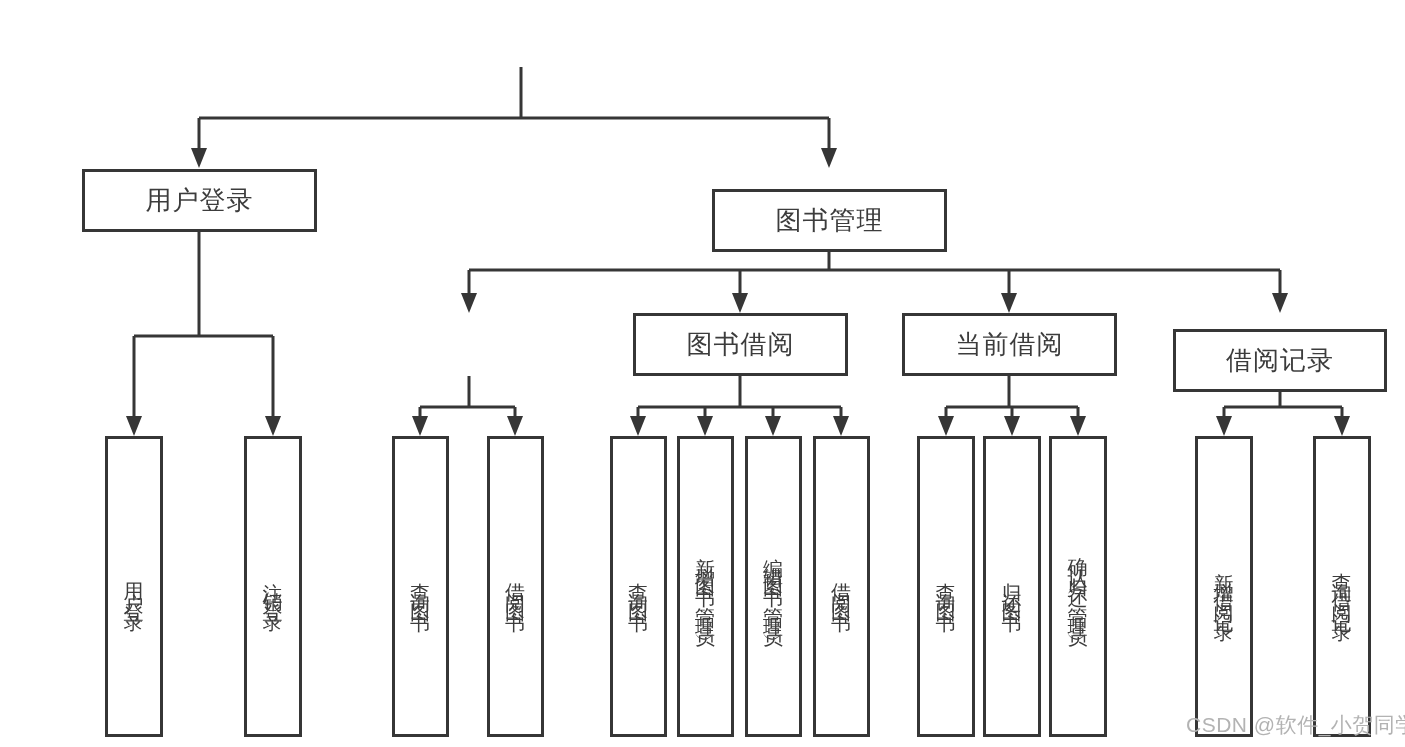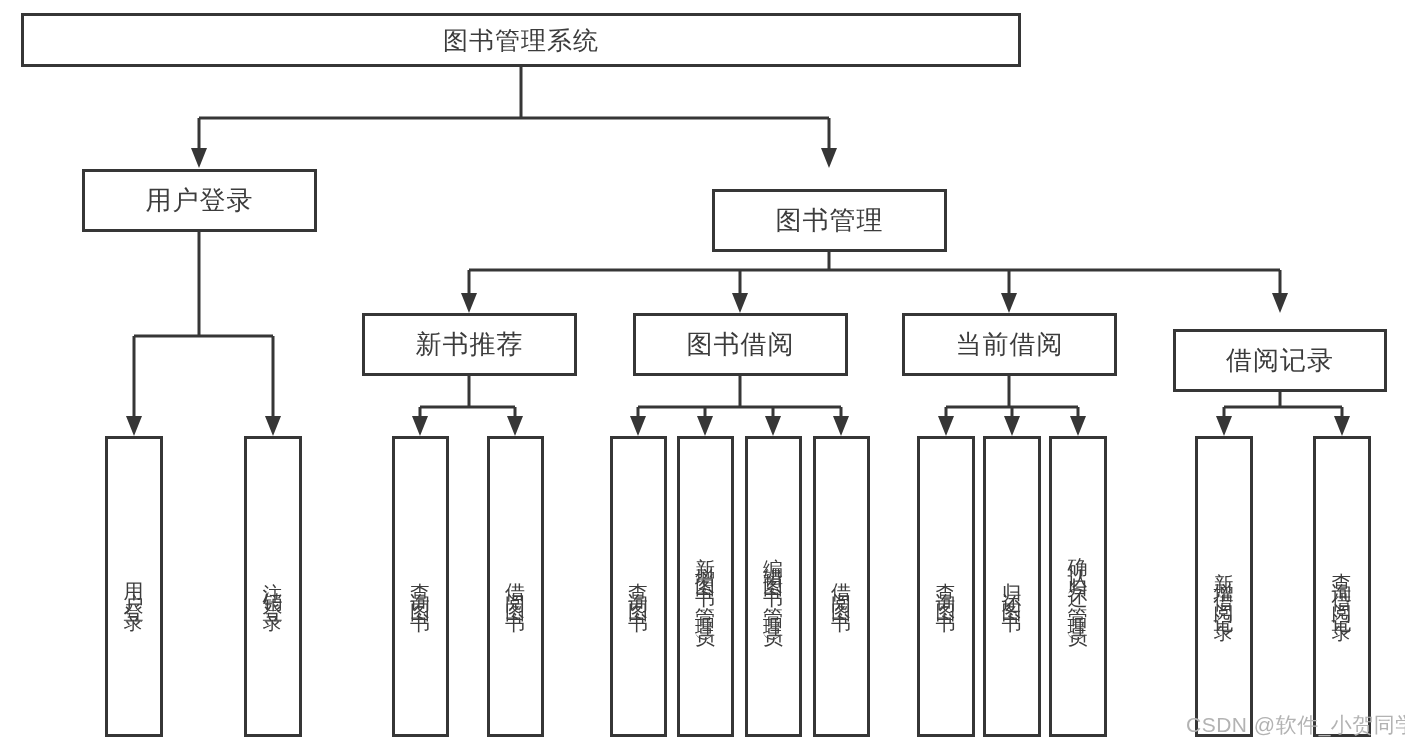--- a/index.html
+++ b/index.html
@@ -104,26 +104,24 @@
       <polygon points="765,416 781,416 773,436"></polygon>
       <polygon points="833,416 849,416 841,436"></polygon>
       <polygon points="938,416 954,416 946,436"></polygon>
       <polygon points="1004,416 1020,416 1012,436"></polygon>
       <polygon points="1070,416 1086,416 1078,436"></polygon>
       <polygon points="1216,416 1232,416 1224,436"></polygon>
       <polygon points="1334,416 1350,416 1342,436"></polygon>
     </g>
   </svg>
 
-  <div class="node root-label" style="left:21px; top:13px; width:1000px; height:54px;">图书管理系统</div>
 
   <div class="node h-label" style="left:82px; top:169px; width:235px; height:63px;">用户登录</div>
   <div class="node h-label" style="left:712px; top:169px; width:235px; height:63px;margin-top:20px;">图书管理</div>
 
-  <div class="node h-label" style="left:362px; top:313px; width:215px; height:63px;">新书推荐</div>
   <div class="node h-label" style="left:633px; top:313px; width:215px; height:63px;">图书借阅</div>
   <div class="node h-label" style="left:902px; top:313px; width:215px; height:63px;">当前借阅</div>
   <div class="node h-label" style="left:1173px; top:313px; width:214px; height:63px;margin-top:16px;">借阅记录</div>
 
   <div class="node leaf" style="left:105px; top:436px; width:58px; height:301px;">用户登录</div>
   <div class="node leaf" style="left:244px; top:436px; width:58px; height:301px;">注销登录</div>
 
   <div class="node leaf" style="left:392px; top:436px; width:57px; height:301px;">查询图书</div>
   <div class="node leaf" style="left:487px; top:436px; width:57px; height:301px;">借阅图书</div>
 

